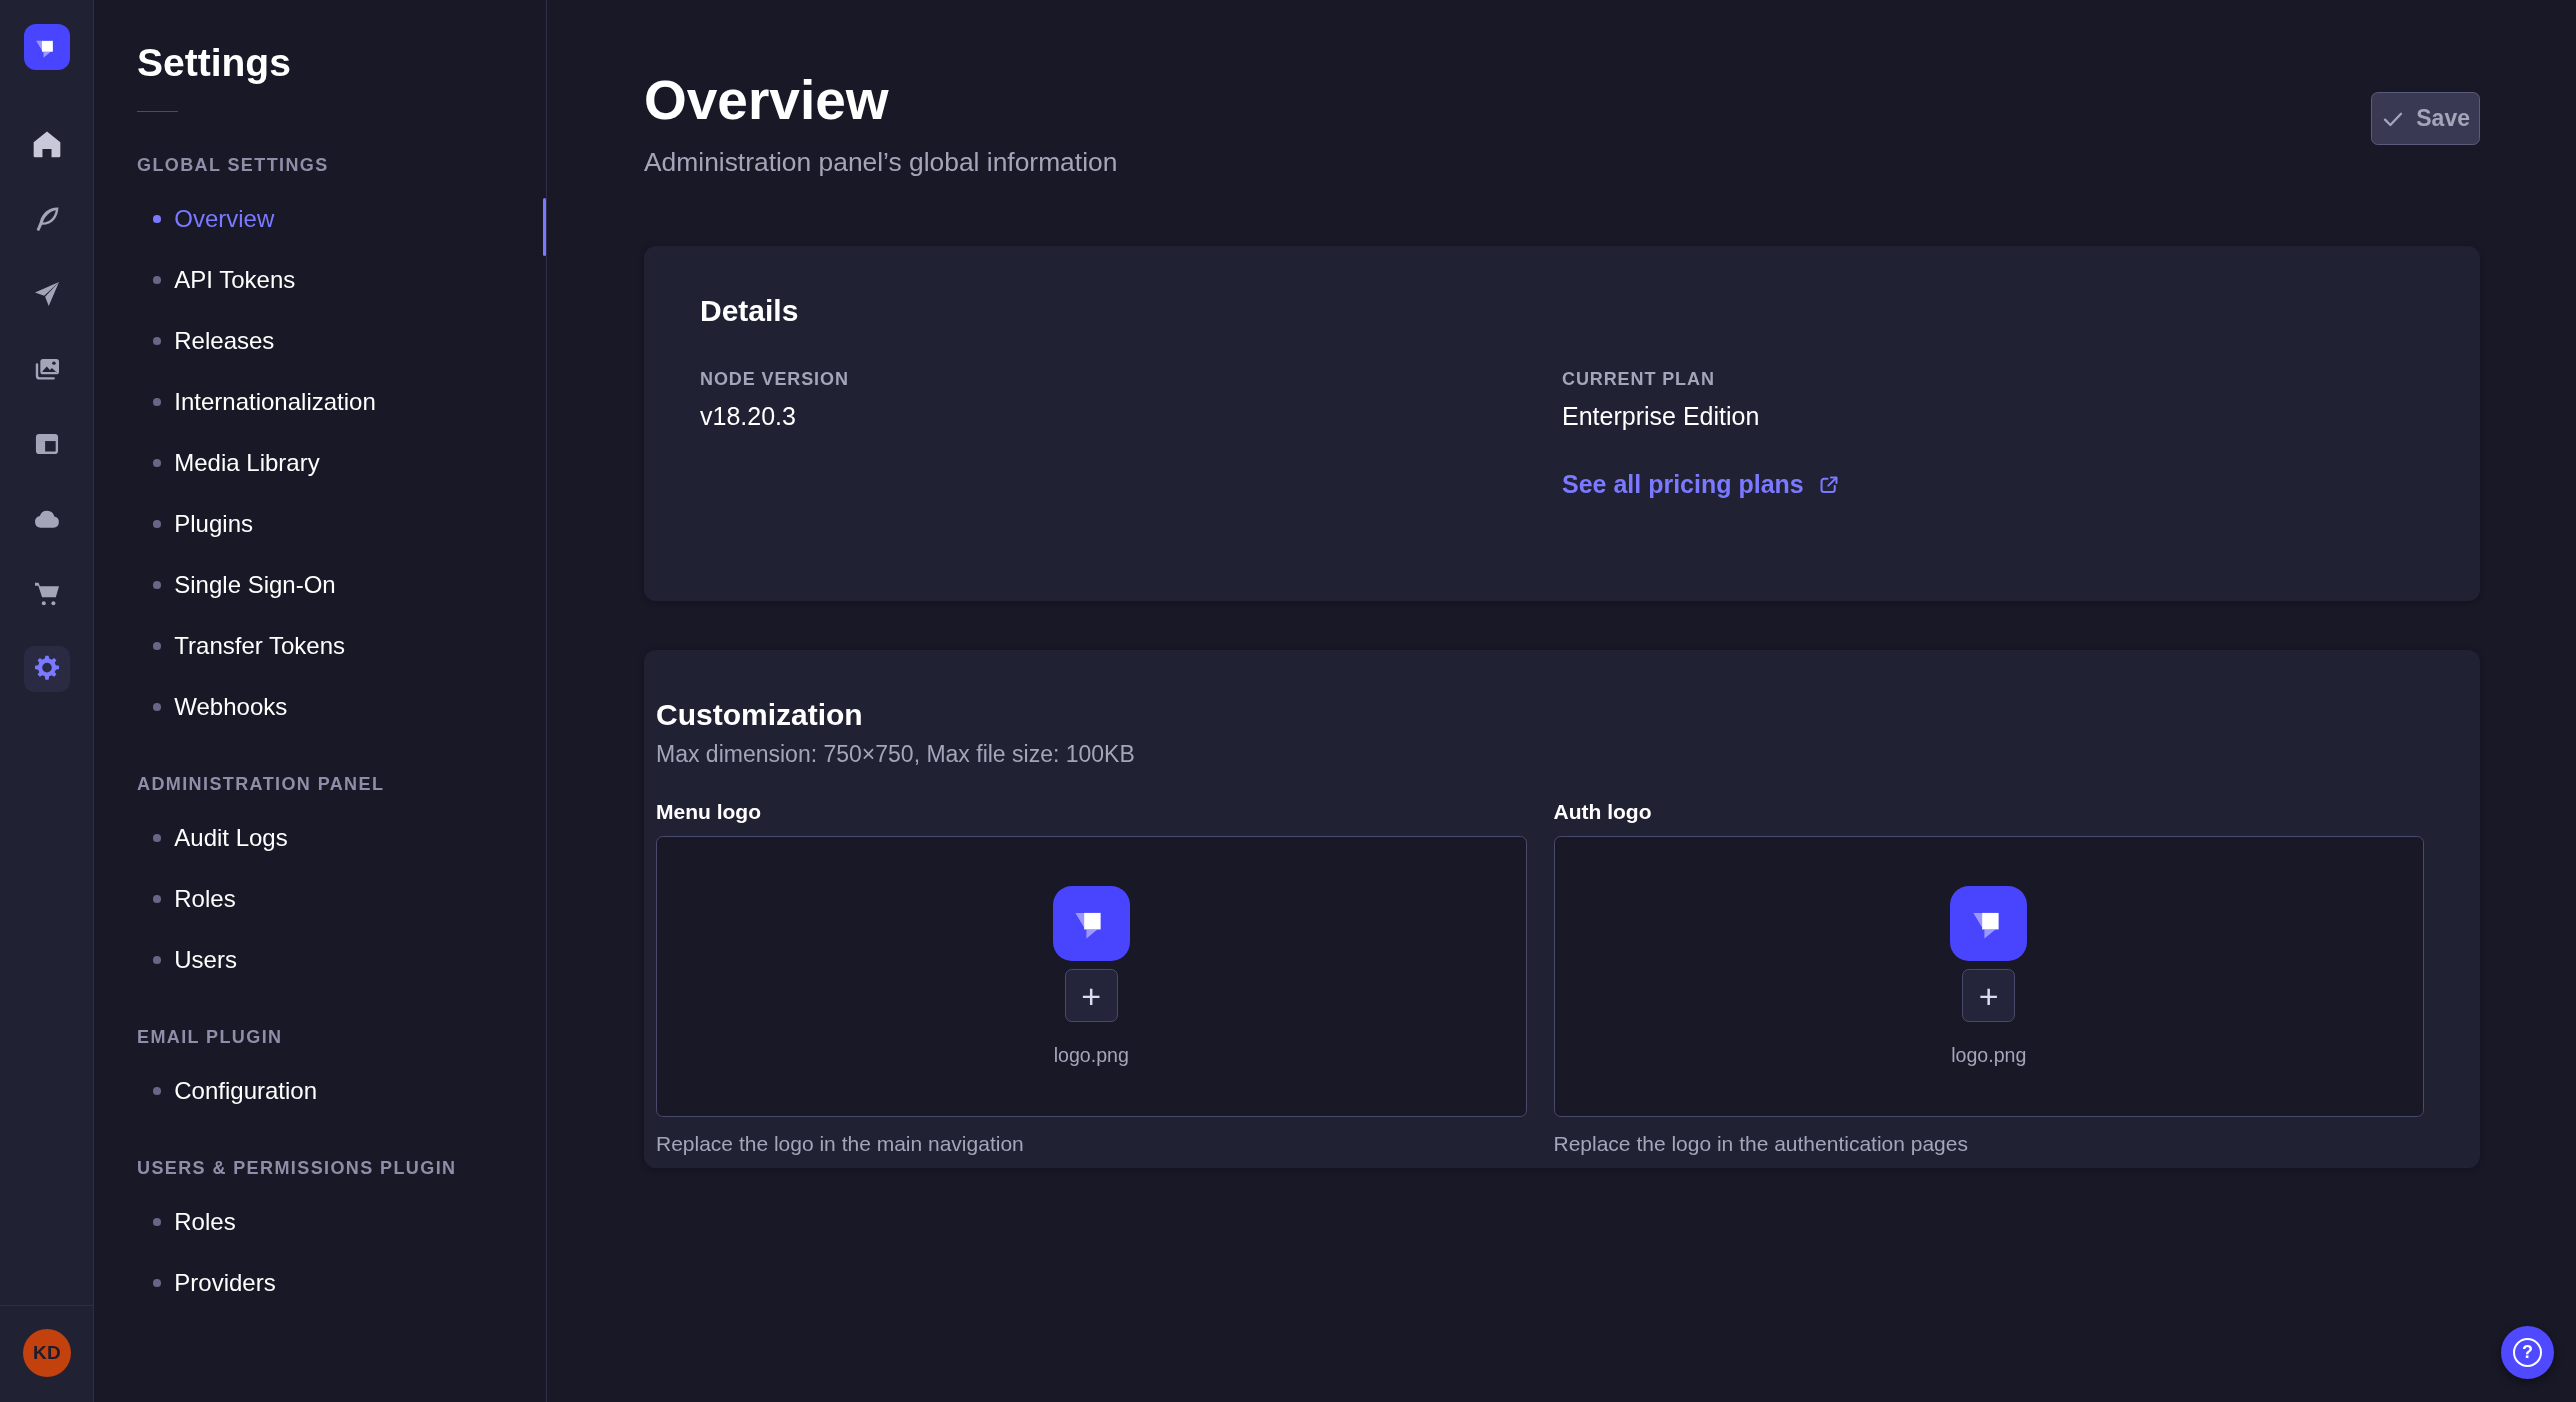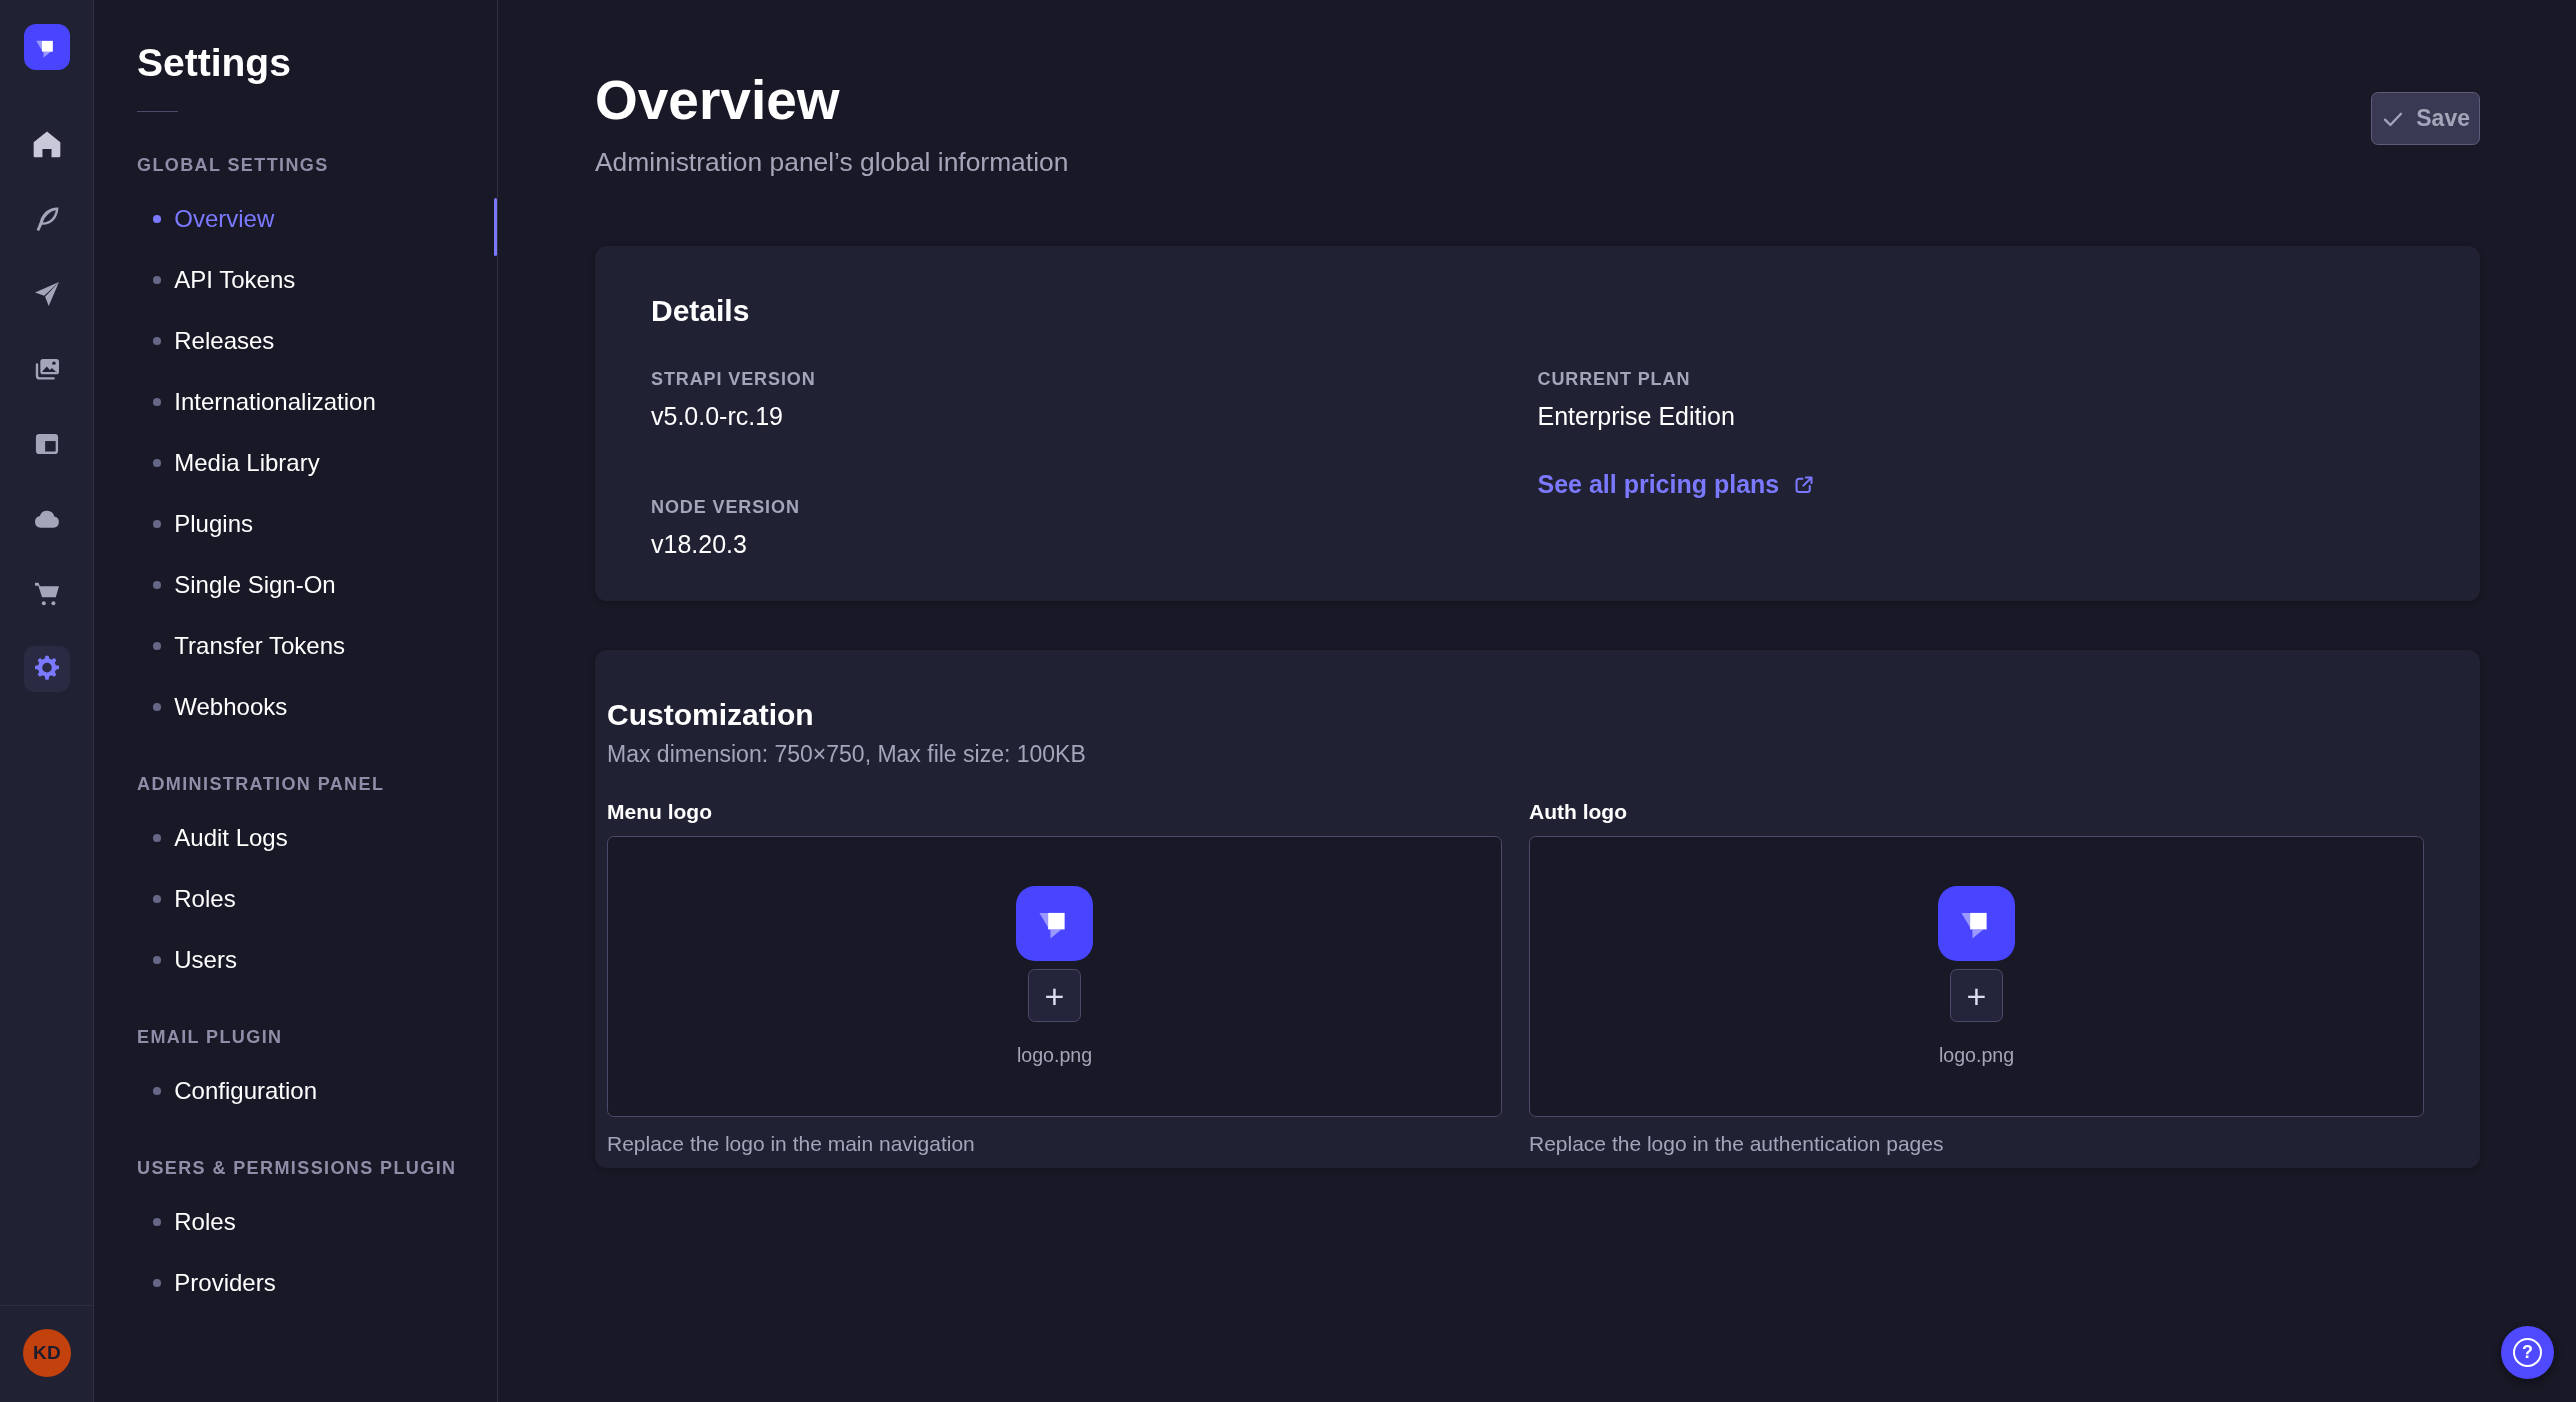--- a/index.html
+++ b/index.html
@@ -30,21 +30,21 @@
   .rail-btn.active { background:#2a2a43; }
   .rail-divider { position:absolute; bottom:96px; left:0; width:100%; height:0.9px; background:#2e2e45; }
   .avatar {
     position:absolute; bottom:25px; left:23px; width:48px; height:48px;
     border-radius:50%; background:#c2410c; color:#1c1c2e;
     display:flex; align-items:center; justify-content:center;
     font-size:19px; font-weight:700; letter-spacing:0.4px; cursor:pointer;
   }
   
   .subnav {
-    width:404px; height:1402px; background:#181826; flex-shrink:0;
+    width:453px; height:1402px; background:#181826; flex-shrink:0;
     border-right:0.9px solid #2e2e45; position:relative; overflow:hidden;
   }
   .subnav-title { font-size:39px; font-weight:700; margin:41px 0 0 43px; }
   .subnav-rule { width:41px; height:1.7px; background:#4a4a6a; margin:25.6px 0 0 43px; }
   .section-label {
     font-size:18px; font-weight:700; letter-spacing:1.4px; color:#8e8ea9;
     margin:37px 0 12px 43px; text-transform:uppercase;
   }
   .section-label.first { margin-top:43px; }
   .nav-item {
@@ -273,24 +273,20 @@
         <path d="M4 12.6 L9.4 18 L20 6.8" fill="none" stroke="#a5a5ba" stroke-width="2.3" stroke-linecap="round" stroke-linejoin="round"></path>
       </svg>
       <span>Save</span>
     </button>
   </div>
 
   <section class="card details">
     <div class="card-title">Details</div>
     <div class="details-grid">
       <div>
-        <div class="field">
-          <div class="field-label">STRAPI VERSION</div>
-          <div class="field-value">v5.0.0-rc.19</div>
-        </div>
         <div class="field">
           <div class="field-label">NODE VERSION</div>
           <div class="field-value">v18.20.3</div>
         </div>
       </div>
       <div>
         <div class="field">
           <div class="field-label">CURRENT PLAN</div>
           <div class="field-value">Enterprise Edition</div>
         </div>

